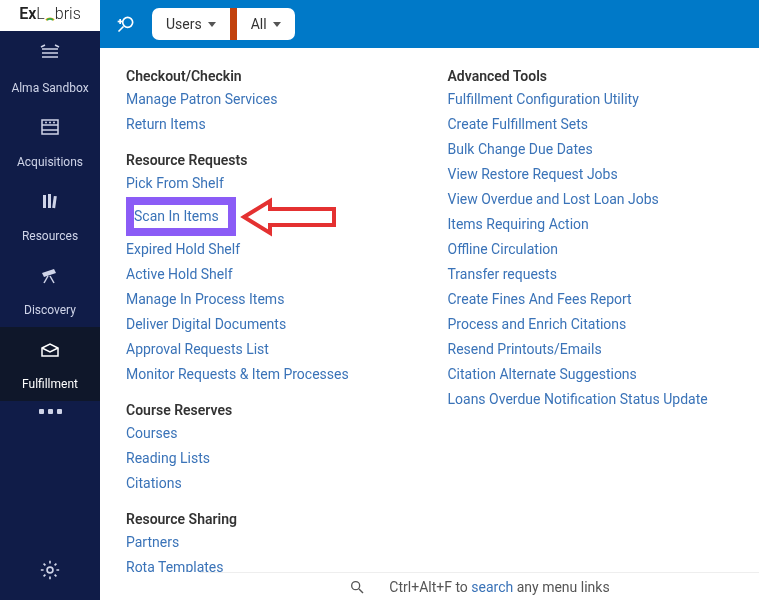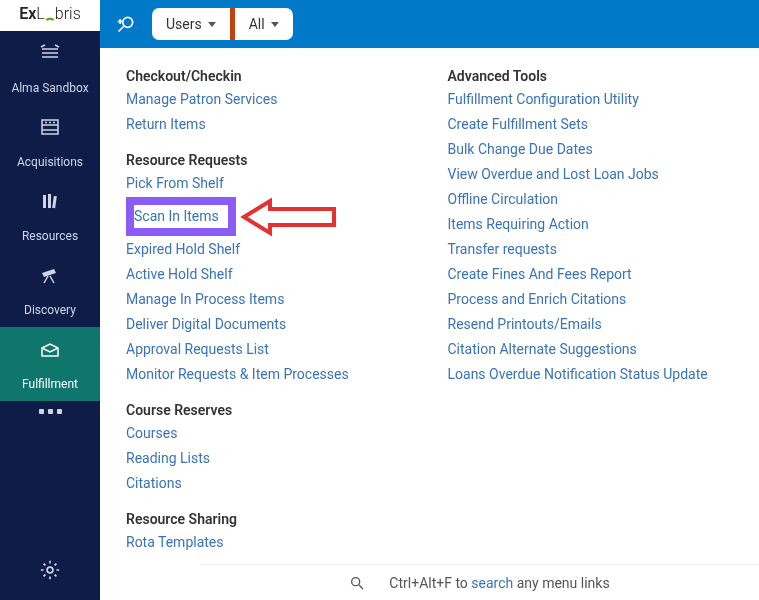--- a/index.html
+++ b/index.html
@@ -27,21 +27,21 @@
 .nav-item {
   width: 100%;
   display: flex;
   flex-direction: column;
   align-items: center;
   gap: 18px;
   padding: 12px 4px 10px;
   cursor: pointer;
   font-size: 12px;
 }
-.nav-item.active { background: #0f766e; color: #fff; }
+.nav-item.active { background: #0f172a; color: #fff; }
 .nav-item.active svg { stroke: #fff; fill: #fff; }
 .nav-item svg { width: 24px; height: 20px; }
 .nav-icon-stroke { stroke: #cfd4e8; stroke-width: 1.5; fill: none; }
 .nav-icon-fill { fill: #cfd4e8; }
 .nav-label { white-space: nowrap; }
 .bottom-tools { margin-top: auto; padding: 16px 0; }
 .gear { width: 22px; height: 22px; cursor: pointer; }
 .ellipsis-row { display: flex; gap: 4px; padding: 8px 0; }
 .dot { width: 5px; height: 5px; background: #cfd4e8; border-radius: 1px; }
 .content { flex: 1; display: flex; flex-direction: column; }
@@ -64,21 +64,21 @@
 }
 .combo .seg {
   display: flex;
   align-items: center;
   gap: 6px;
   padding: 0 14px;
   cursor: pointer;
   font-size: 14px;
   color: #333;
 }
-.combo .seg + .seg { border-left: 5px solid #c2410c; }
+.combo .seg + .seg { border-left: 7px solid #c2410c; }
 .caret { width: 0; height: 0; border-left: 4px solid transparent; border-right: 4px solid transparent; border-top: 5px solid #555; }
 .menu-area {
   flex: 1;
   display: flex;
   padding: 18px 10px 6px 26px;
   gap: 20px;
   overflow: hidden;
 }
 .col { flex: 1; display: flex; flex-direction: column; gap: 2px; }
 .section-head { font-weight: 600; color: #333; margin-top: 2px; margin-bottom: 2px; }
@@ -97,21 +97,21 @@
 }
 .arrow-callout {
   position: absolute;
   left: 110px;
   top: -6px;
   width: 100px;
   height: 36px;
 }
 .arrow-callout svg { overflow: visible; }
 .footer-hint {
-  height: 36px;
+  height: 28px;
   display: flex;
   align-items: center;
   justify-content: center;
   gap: 24px;
   border-top: 1px solid #eee;
   font-size: 14px;
   color: #555;
   margin-left: 100px;
 }
 .footer-hint .inline-link { color: #3a73b8; }
@@ -231,30 +231,32 @@
           <div class="menu-link">Active Hold Shelf</div>
           <div class="menu-link">Manage In Process Items</div>
           <div class="menu-link">Deliver Digital Documents</div>
           <div class="menu-link">Approval Requests List</div>
           <div class="menu-link">Monitor Requests &amp; Item Processes</div>
           <div class="section-head spaced">Course Reserves</div>
           <div class="menu-link">Courses</div>
           <div class="menu-link">Reading Lists</div>
           <div class="menu-link">Citations</div>
           <div class="section-head spaced">Resource Sharing</div>
+          <div class="menu-link">Partners</div>
           <div class="menu-link">Rota Templates</div>
         </div>
         <div class="col">
           <div class="section-head">Advanced Tools</div>
           <div class="menu-link">Fulfillment Configuration Utility</div>
           <div class="menu-link">Create Fulfillment Sets</div>
           <div class="menu-link">Bulk Change Due Dates</div>
+          <div class="menu-link">View Restore Request Jobs</div>
           <div class="menu-link">View Overdue and Lost Loan Jobs</div>
+          <div class="menu-link">Items Requiring Action</div>
           <div class="menu-link">Offline Circulation</div>
-          <div class="menu-link">Items Requiring Action</div>
           <div class="menu-link">Transfer requests</div>
           <div class="menu-link">Create Fines And Fees Report</div>
           <div class="menu-link">Process and Enrich Citations</div>
           <div class="menu-link">Resend Printouts/Emails</div>
           <div class="menu-link">Citation Alternate Suggestions</div>
           <div class="menu-link">Loans Overdue Notification Status Update</div>
         </div>
       </div>
 
     <div class="footer-hint">

